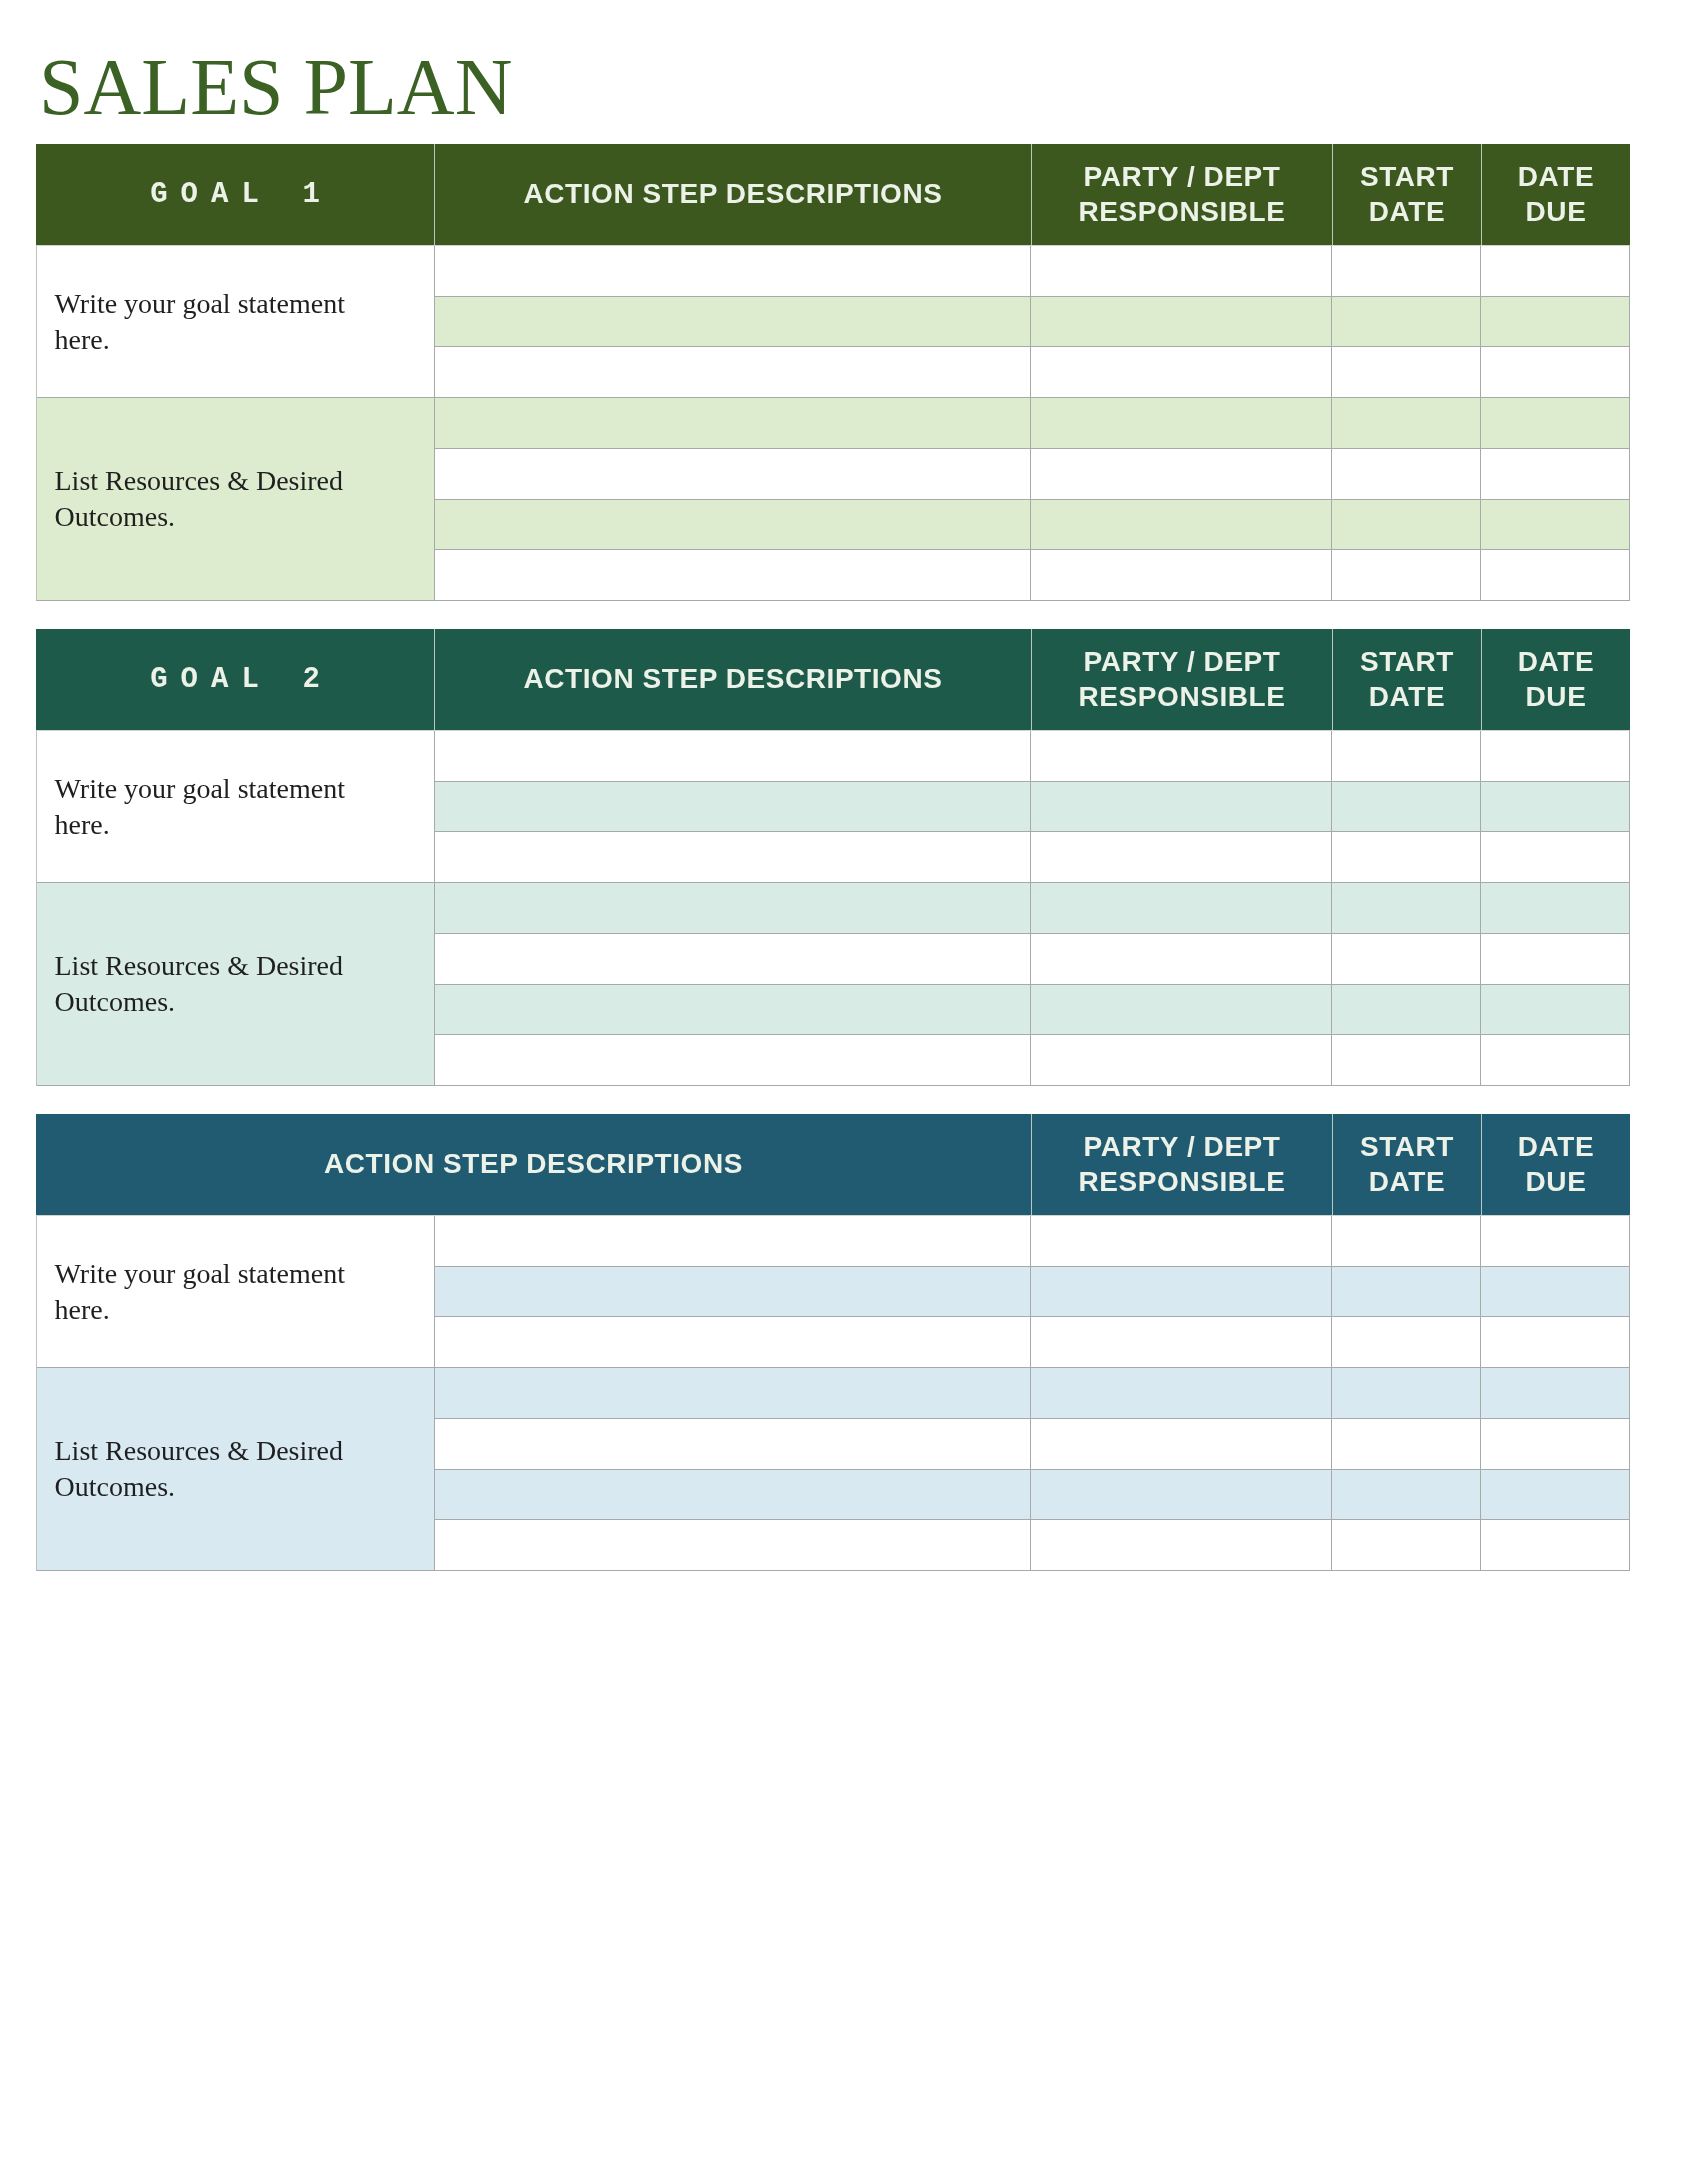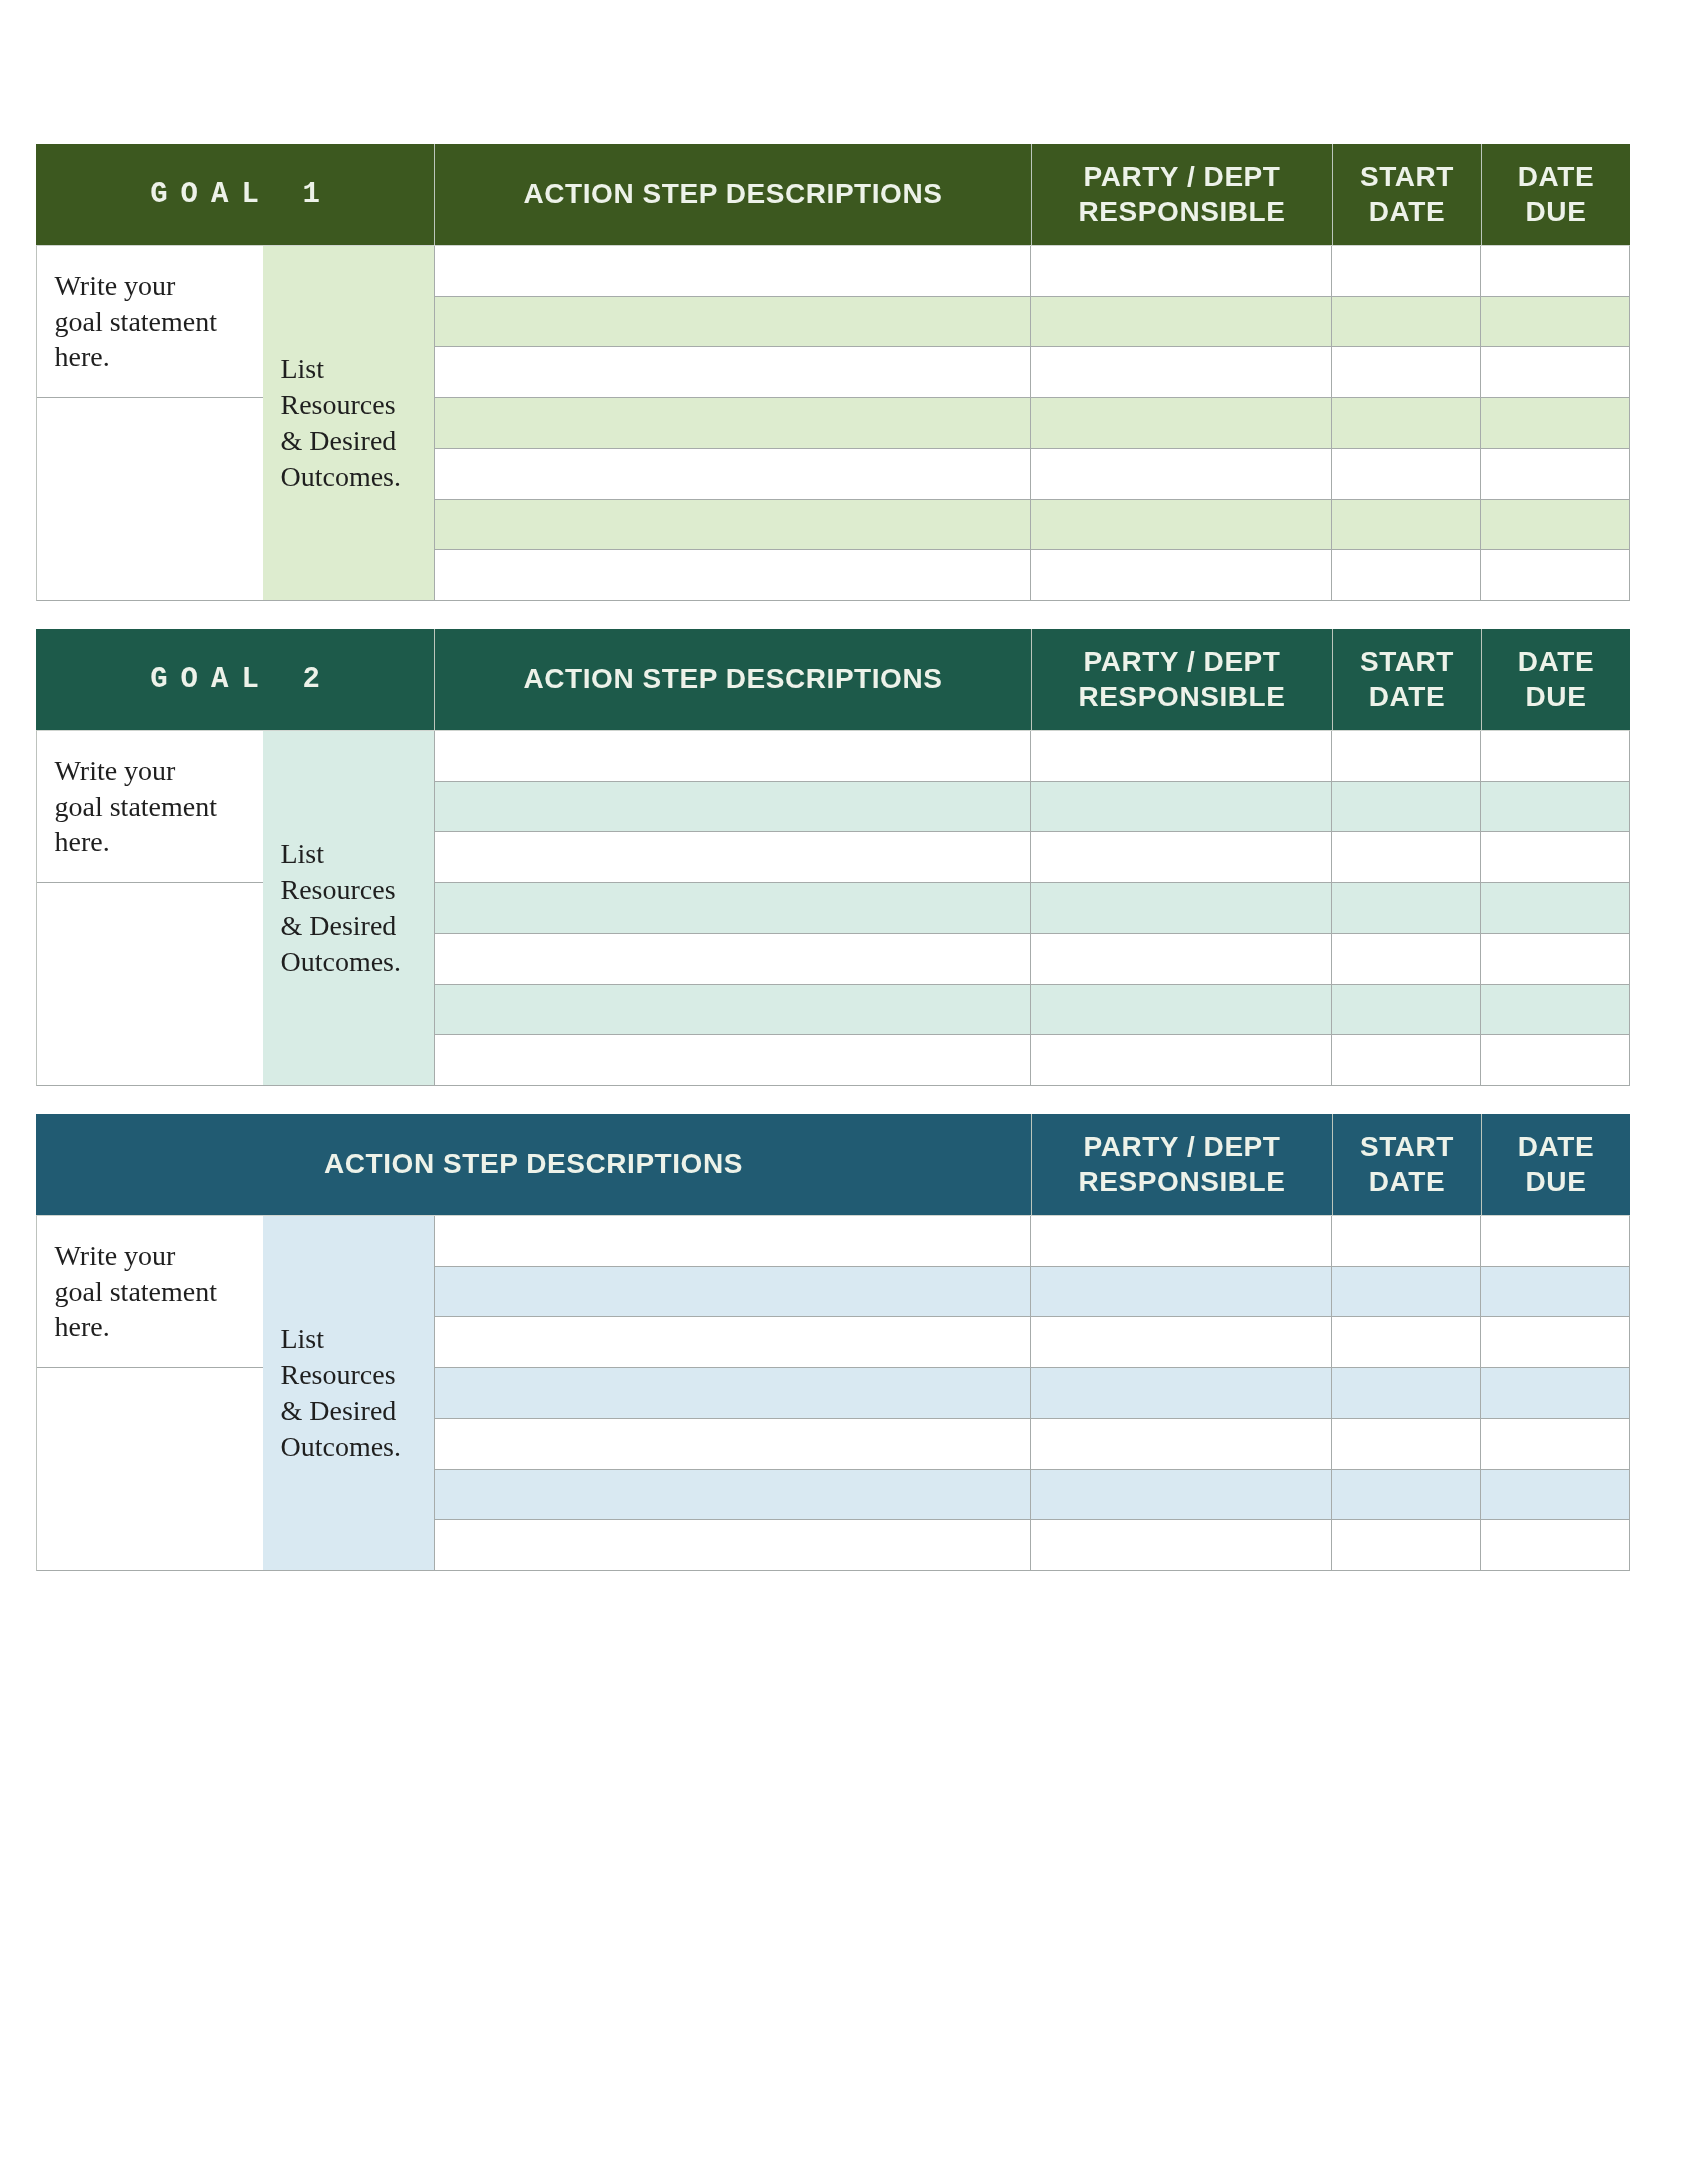--- a/index.html
+++ b/index.html
@@ -46,21 +46,21 @@
   .th-start { width:149px; padding:0 25px; }
   .th-due   { width:149px; padding:0 29px; }
 
   .tbody {
     position:relative; display:flex; height:356px; width:100%;
     border-left:1px solid #bdc2bd;
     border-right:1px solid var(--grid);
     border-bottom:1px solid var(--grid);
     border-top:1px solid #cfd4cf;
   }
-  .goal-col { width:398px; display:flex; flex-direction:row; border-right:1px solid var(--grid); }
+  .goal-col { width:398px; display:flex; flex-direction:column; border-right:1px solid var(--grid); }
   .goal-cell {
     display:flex; align-items:center;
     font-family:"Liberation Serif", serif;
     font-size:28px; line-height:1.28; color:#1f1f1f;
     padding:5.8px 33px 5.8px 17.5px;
   }
   .goal-statement { height:152px; background:#ffffff; border-bottom:1px solid var(--grid); }
   .goal-resources { flex:1; background:var(--row-tint); }
 
   .stripes { flex:1; display:flex; flex-direction:column; }
@@ -71,20 +71,21 @@
   .stripe-cell.c0 { flex:1; }
   .stripe-cell.c1 { width:301px; border-left:1px solid var(--grid); }
   .stripe-cell.c2 { width:149px; border-left:1px solid var(--grid); }
   .stripe-cell.c3 { width:149px; border-left:1px solid var(--grid); }
 </style>
 </head>
 <body>
 
 <div class="page">
 
+  <h1 class="page-title">SALES PLAN</h1>
 
   <div class="goal-table t1" style="--header-bg: #3c581f; --row-tint: #ddeccf;">
     <div class="thead">
       <div class="th th-goal">GOAL 1</div>
       <div class="th th-action">ACTION STEP DESCRIPTIONS</div>
       <div class="th th-party">PARTY / DEPT RESPONSIBLE</div>
       <div class="th th-start">START DATE</div>
       <div class="th th-due">DATE DUE</div>
     </div>
     <div class="tbody">

